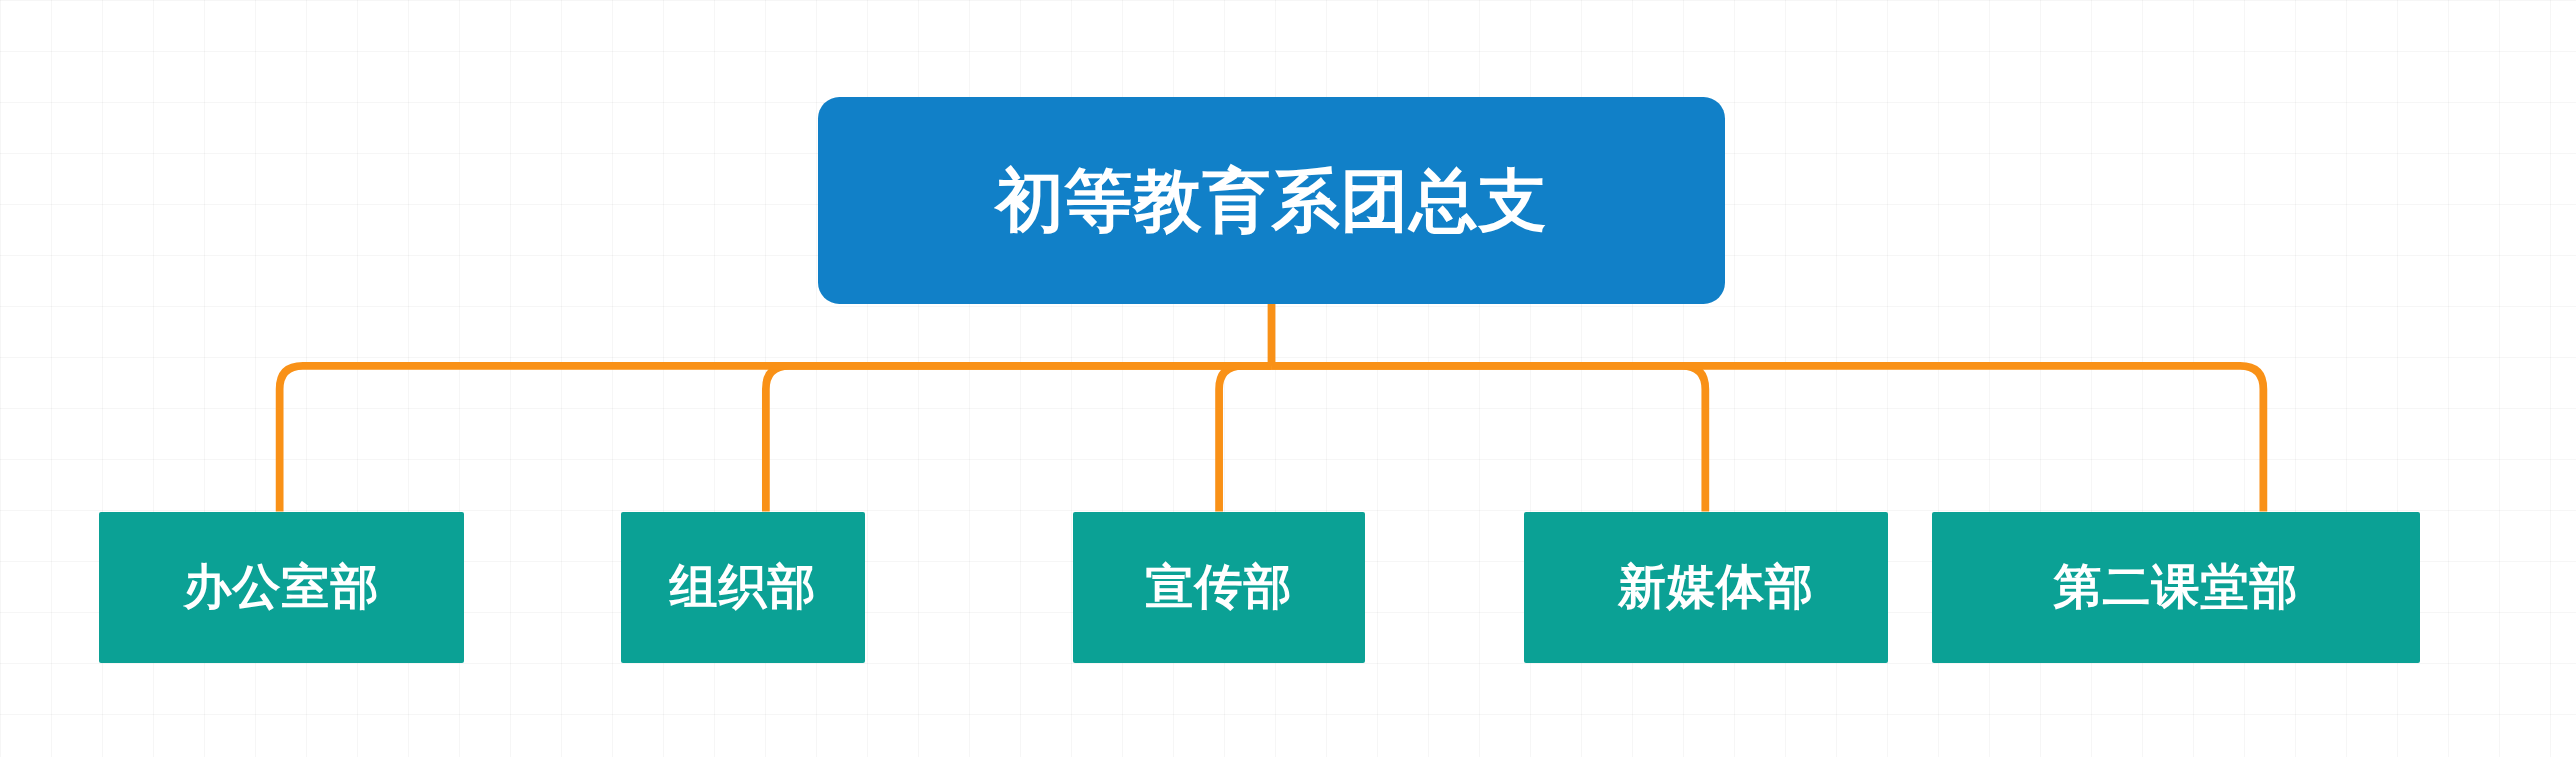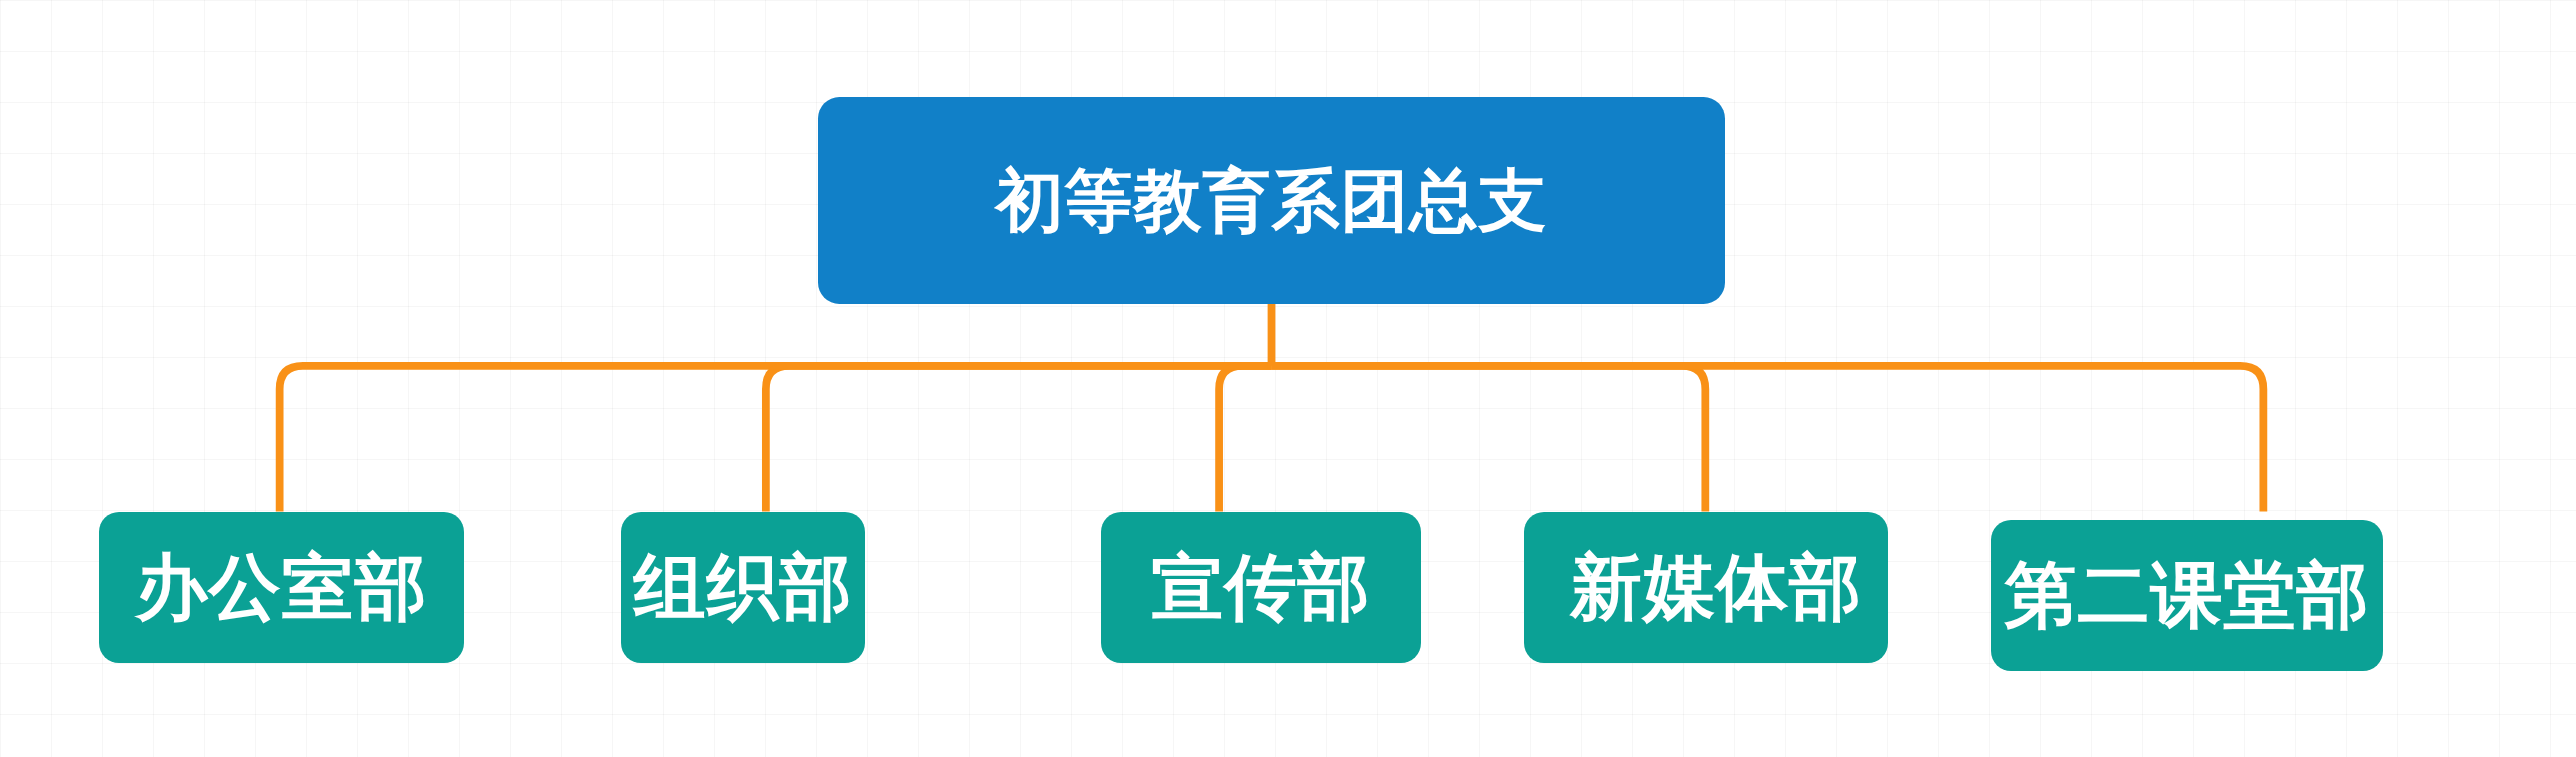--- a/index.html
+++ b/index.html
@@ -49,29 +49,29 @@
     top: 97px;
     width: 907px;
     height: 207px;
     border-radius: 21.4px;
     background: #1180c8;
     font-size: 68px;
   }
   .node-child {
     top: 512px;
     height: 151px;
-    border-radius: 20px;
+    border-radius: 2px;
     background: #0ba195;
-    font-size: 72px;
+    font-size: 48px;
   }
   .child-0 { left: 99px;  width: 365px; }
   .child-1 { left: 621px;  width: 244px; }
-  .child-2 { left: 1101px; width: 320px; }
+  .child-2 { left: 1073px; width: 292px; }
   .child-3 { left: 1524px; width: 364px; padding-left: 20px; }
-  .child-4 { left: 1991px; width: 392px; margin-top: 8px; }
+  .child-4 { left: 1932px; width: 488px; }
 </style>
 </head>
 <body>
 
 <div id="canvas">
 
   <svg id="connector-layer" viewBox="0 0 2654 780" width="2576" height="757" xmlns="http://www.w3.org/2000/svg">
     <g fill="none" stroke="#f99117" stroke-width="8" stroke-linecap="butt">
       <path d="M 1310 313 L 1310 377"></path>
       <path d="M 1310 377 L 312 377 Q 288 377 288 401 L 288 527"></path>

